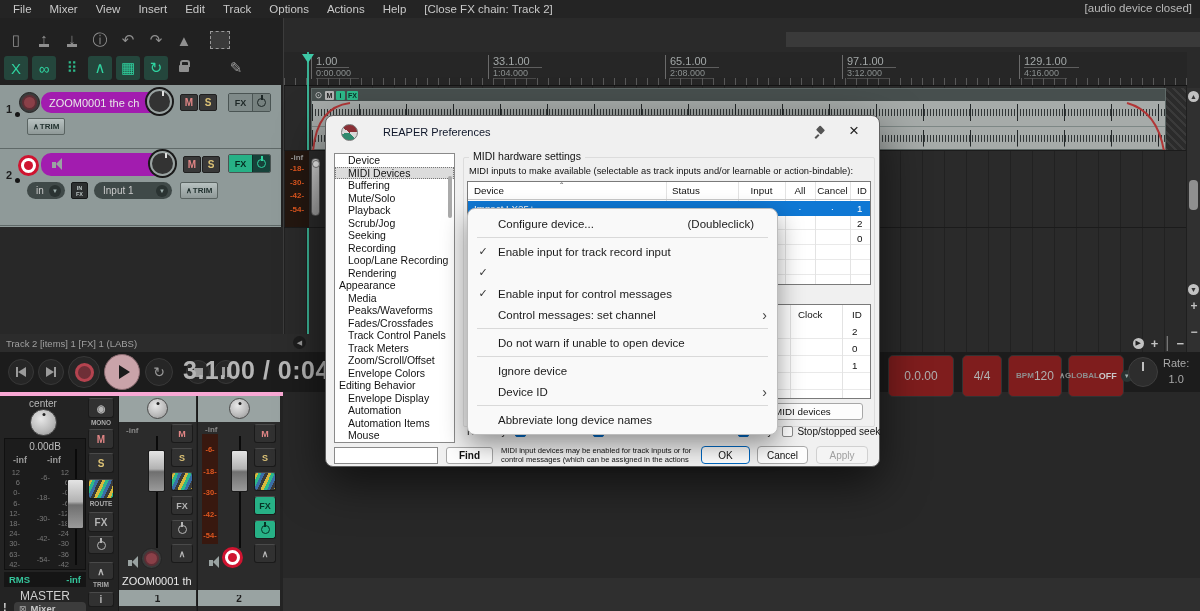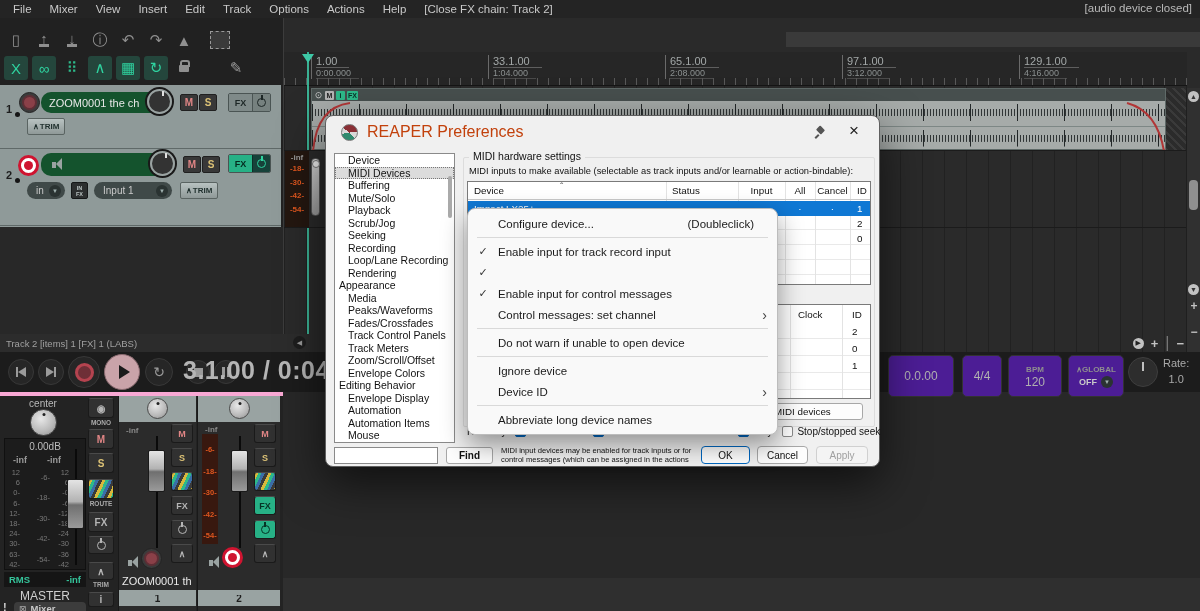--- a/index.html
+++ b/index.html
@@ -64,21 +64,21 @@
 #zoomctl .zc-play{width:11px;height:11px;border-radius:50%;background:#c2c2c2;color:#222;font-size:7px;display:flex;align-items:center;justify-content:center}
 #zoomctl .zc{font-size:13px;font-weight:bold}
 #zoomctl .zsep{color:#777}
 
 
 #tcp{left:0;top:85px;width:283px;height:142px;background:#8f9a99;border-right:2px solid #222}
 .trk{position:absolute;left:0;right:0;border-bottom:1px solid #5f6968}
 #trk1{top:0;height:64px}#trk2{top:64px;height:77px;background:#93A09F10}
 .tnum{position:absolute;left:6px;font-size:11px;font-weight:bold;color:#1d1d1d}
 .tdot{position:absolute;width:5px;height:5px;border-radius:50%;background:#151515}
-.namebox{position:absolute;background:#14532d;border-radius:10px;color:#e8e8e8;font-size:11px;display:flex;align-items:center;padding-left:8px;white-space:nowrap;overflow:hidden}
+.namebox{position:absolute;background:#a21caf;border-radius:10px;color:#e8e8e8;font-size:11px;display:flex;align-items:center;padding-left:8px;white-space:nowrap;overflow:hidden}
 .knob{position:absolute;border-radius:50%}
 .knob.dark{background:#333;box-shadow:inset 0 0 0 2px #9aa3a2,0 0 0 2px #191919}
 .knob.dark::after{content:'';position:absolute;left:60%;top:2px;width:2px;height:5px;background:#e0e0e0}
 .msbtn{position:absolute;width:18px;height:17px;background:#383838;border:1px solid #202020;border-radius:2px;color:#e08585;font-size:10px;font-weight:bold;display:flex;align-items:center;justify-content:center}
 .msbtn.s{color:#dcc276}
 .fxgrp{position:absolute;height:19px;display:flex;border:1px solid #4a5453;border-radius:2px;overflow:hidden}
 .fxseg{display:flex;align-items:center;justify-content:center;font-size:9px;font-weight:bold}
 .fx-gray{background:#7f8a89;color:#1d2726;width:23px}
 .pw-gray{background:#76817f;color:#1d2726;width:18px;border-left:1px solid #4a5453}
 .fx-teal{background:#27b186;color:#04291e;width:23px}
@@ -105,22 +105,22 @@
 .tri-r{width:0;height:0;border:5px solid transparent;border-left:8px solid #9a9a9a;border-right:0}
 .tri-l{width:0;height:0;border:5px solid transparent;border-right:8px solid #9a9a9a;border-left:0}
 .tbar{width:2px;height:10px;background:#9a9a9a}
 [data-name="record-button"]::after{content:'';width:13px;height:13px;border-radius:50%;border:3px solid #b5434f;background:#6e2f37}
 [data-name="play-button"]{background:#c9a3a9;border-color:#8a6a70}
 [data-name="play-button"] .tri-r{border-left-color:#1a1a1a;border-width:7px 0 7px 11px}
 [data-name="stop-button"]::after{content:'';width:9px;height:9px;background:#9a9a9a}
 [data-name="pause-button"]::after{content:'';width:3px;height:10px;background:#9a9a9a;box-shadow:5px 0 0 #9a9a9a;margin-right:5px}
 [data-name="repeat-button"]{font-size:14px}
 #tr-time{position:absolute;left:183px;top:4px;font-size:25px;font-weight:bold;color:#b5b5b5;letter-spacing:.5px;white-space:nowrap}
-.trbox{position:absolute;top:3px;height:42px;background:#4c1d95;border:1px solid #333;border-radius:5px;color:#b0b0b0;display:flex;align-items:center;justify-content:center;font-size:12px}
-.trbox .two{display:flex;flex-direction:column;align-items:center;line-height:12px}
+.trbox{position:absolute;top:3px;height:42px;background:#7f1d1d;border:1px solid #333;border-radius:5px;color:#b0b0b0;display:flex;align-items:center;justify-content:center;font-size:12px}
+.trbox .two{display:flex;align-items:center;line-height:12px}
 .trbox .lab{font-size:8px;color:#8f8f8f;font-weight:bold}
 #glob .off{font-size:9px;font-weight:bold;color:#c9c9c9;display:flex;align-items:center;gap:4px}
 #rateknob{position:absolute;left:1128px;top:5px;width:30px;height:30px;border-radius:50%;background:#2d2d2d;border:1px solid #3e3e3e}
 #rateknob::after{content:'';position:absolute;left:50%;top:4px;width:2px;height:9px;background:#c0c0c0;transform:translateX(-50%)}
 #rate{position:absolute;left:1163px;top:3px;font-size:11px;color:#a9a9a9;text-align:center;line-height:16px}
 
 
 #mixer{left:0;top:392px;width:283px;height:219px;background:#232323;border-top:4px solid #f9a8d4}
 #pan-label{left:10px;top:2px;width:66px;text-align:center;font-size:10px;color:#b9b9b9}
 .knob.light{background:radial-gradient(circle at 40% 35%,#e8e8e8,#b8b8b8 60%,#8a8a8a);border:1px solid #4a4a4a}
@@ -154,21 +154,21 @@
 .numbar::before{content:'';position:absolute;top:-5px;left:50%;transform:translateX(-50%);border:5px solid transparent;border-bottom:5px solid #99a3a2}
 #mixtab{left:14px;top:206px;width:72px;height:13px;background:#3c3c3c;border-radius:4px 4px 0 0;display:flex;align-items:center;gap:4px;padding-left:5px;color:#c9c9c9;font-size:9.5px;font-weight:bold}
 #mixtab .bx{color:#a9a9a9;font-size:9px;font-weight:normal}
 #mix-alert{left:3px;top:205px;color:#d0d0d0;font-size:11px;font-weight:bold}
 #botband{left:283px;top:578px;width:917px;height:33px;background:#2f2f2f}
 
 
 #prefs{left:325px;top:115px;width:555px;height:352px;background:#f0f0f0;border:1px solid #5f5f5f;border-radius:8px;box-shadow:0 16px 45px rgba(0,0,0,.6);z-index:40;color:#111}
 #pf-title{position:absolute;left:0;top:0;right:0;height:32px;display:flex;align-items:center}
 #pf-logo{width:17px;height:17px;border-radius:50%;margin-left:15px;background:conic-gradient(#8a2f35 0 90deg,#d8d8d8 90deg 140deg,#2f8a6e 140deg 260deg,#d8d8d8 260deg 305deg,#8a2f35 305deg 360deg);border:1px solid #777}
-#pf-title .t{margin-left:9px;font-size:16px;color:#c2410c}
+#pf-title .t{margin-left:25px;font-size:11px;color:#0f172a}
 #pf-pin{position:absolute;right:52px;top:10px;width:13px;height:13px}
 #pf-pin::before{content:'';position:absolute;left:3px;top:1px;width:7px;height:6px;background:#555;border-radius:1px;transform:rotate(45deg)}
 #pf-pin::after{content:'';position:absolute;left:2px;top:8px;width:2px;height:5px;background:#555;transform:rotate(45deg)}
 #pf-close{position:absolute;right:14px;top:5px;font-size:17px;color:#222;width:22px;text-align:center}
 #pf-list{position:absolute;left:8px;top:37px;width:121px;height:290px;background:#fff;border:1px solid #8a8a8a;overflow:hidden;font-size:10.5px}
 .cat{height:12.5px;line-height:12.5px;padding-left:4px;white-space:nowrap}
 .cat.ind{padding-left:13px}
 .cat.sel{background:#dcdcdc;outline:1px dotted #777;outline-offset:-1px}
 #pf-lsb{position:absolute;left:122px;top:60px;width:4px;height:42px;background:#aaa;border-radius:2px}
 #pf-group{position:absolute;left:137px;top:41px;width:412px;height:270px;border:1px solid #dcdcdc;border-radius:2px}

